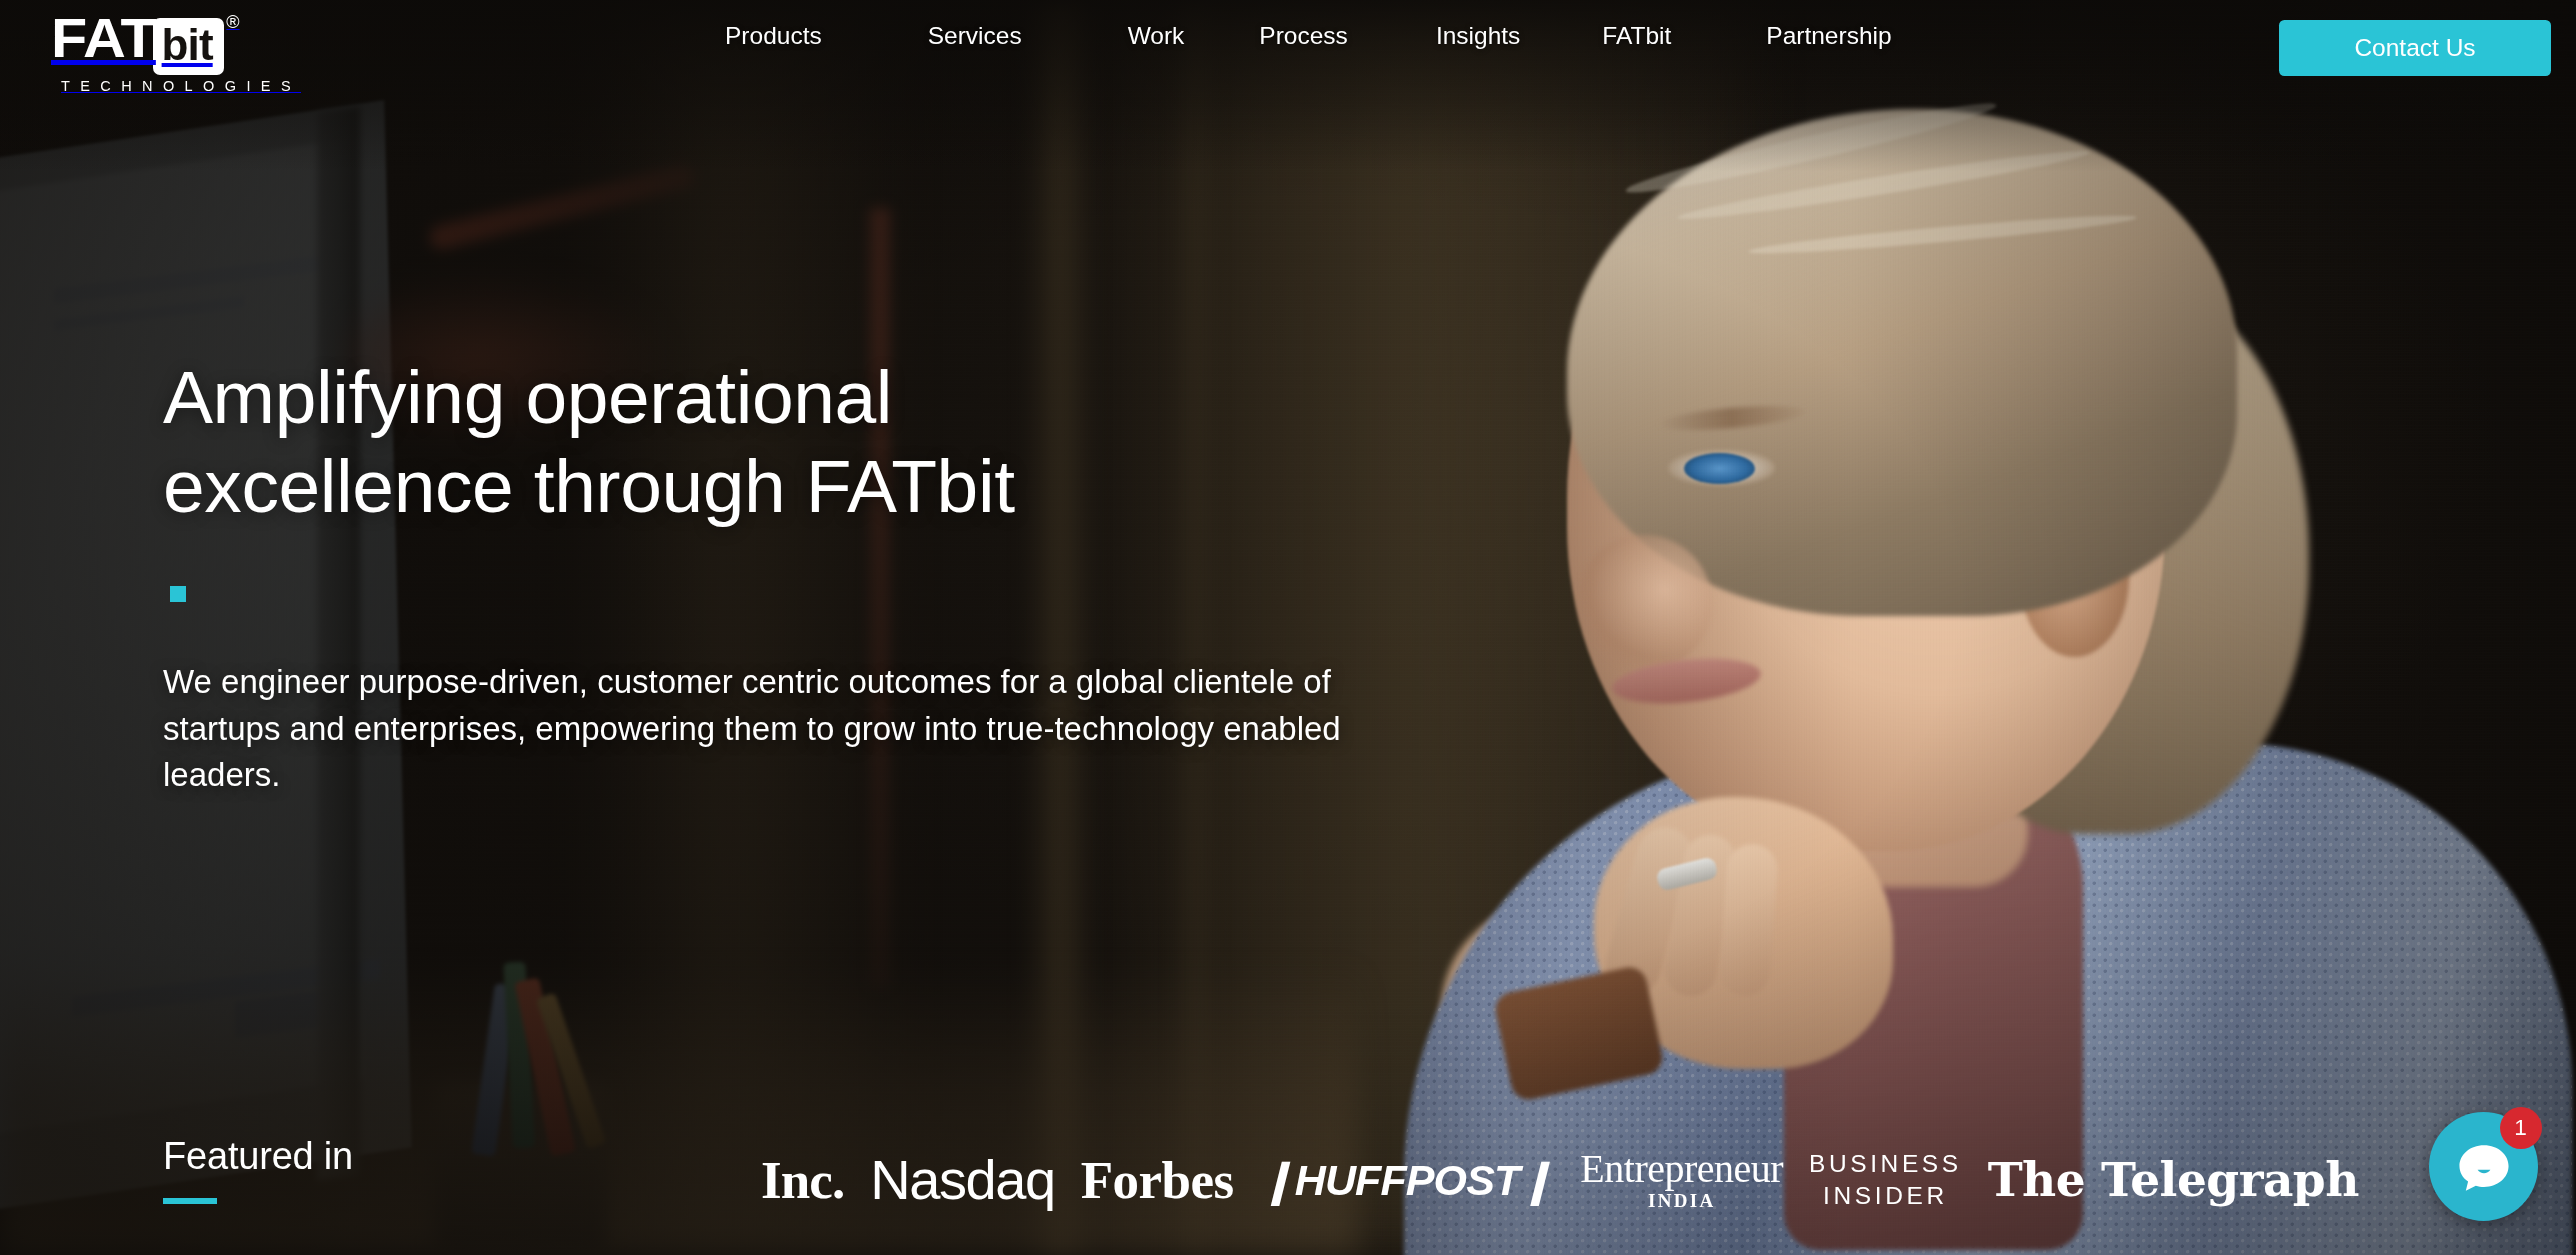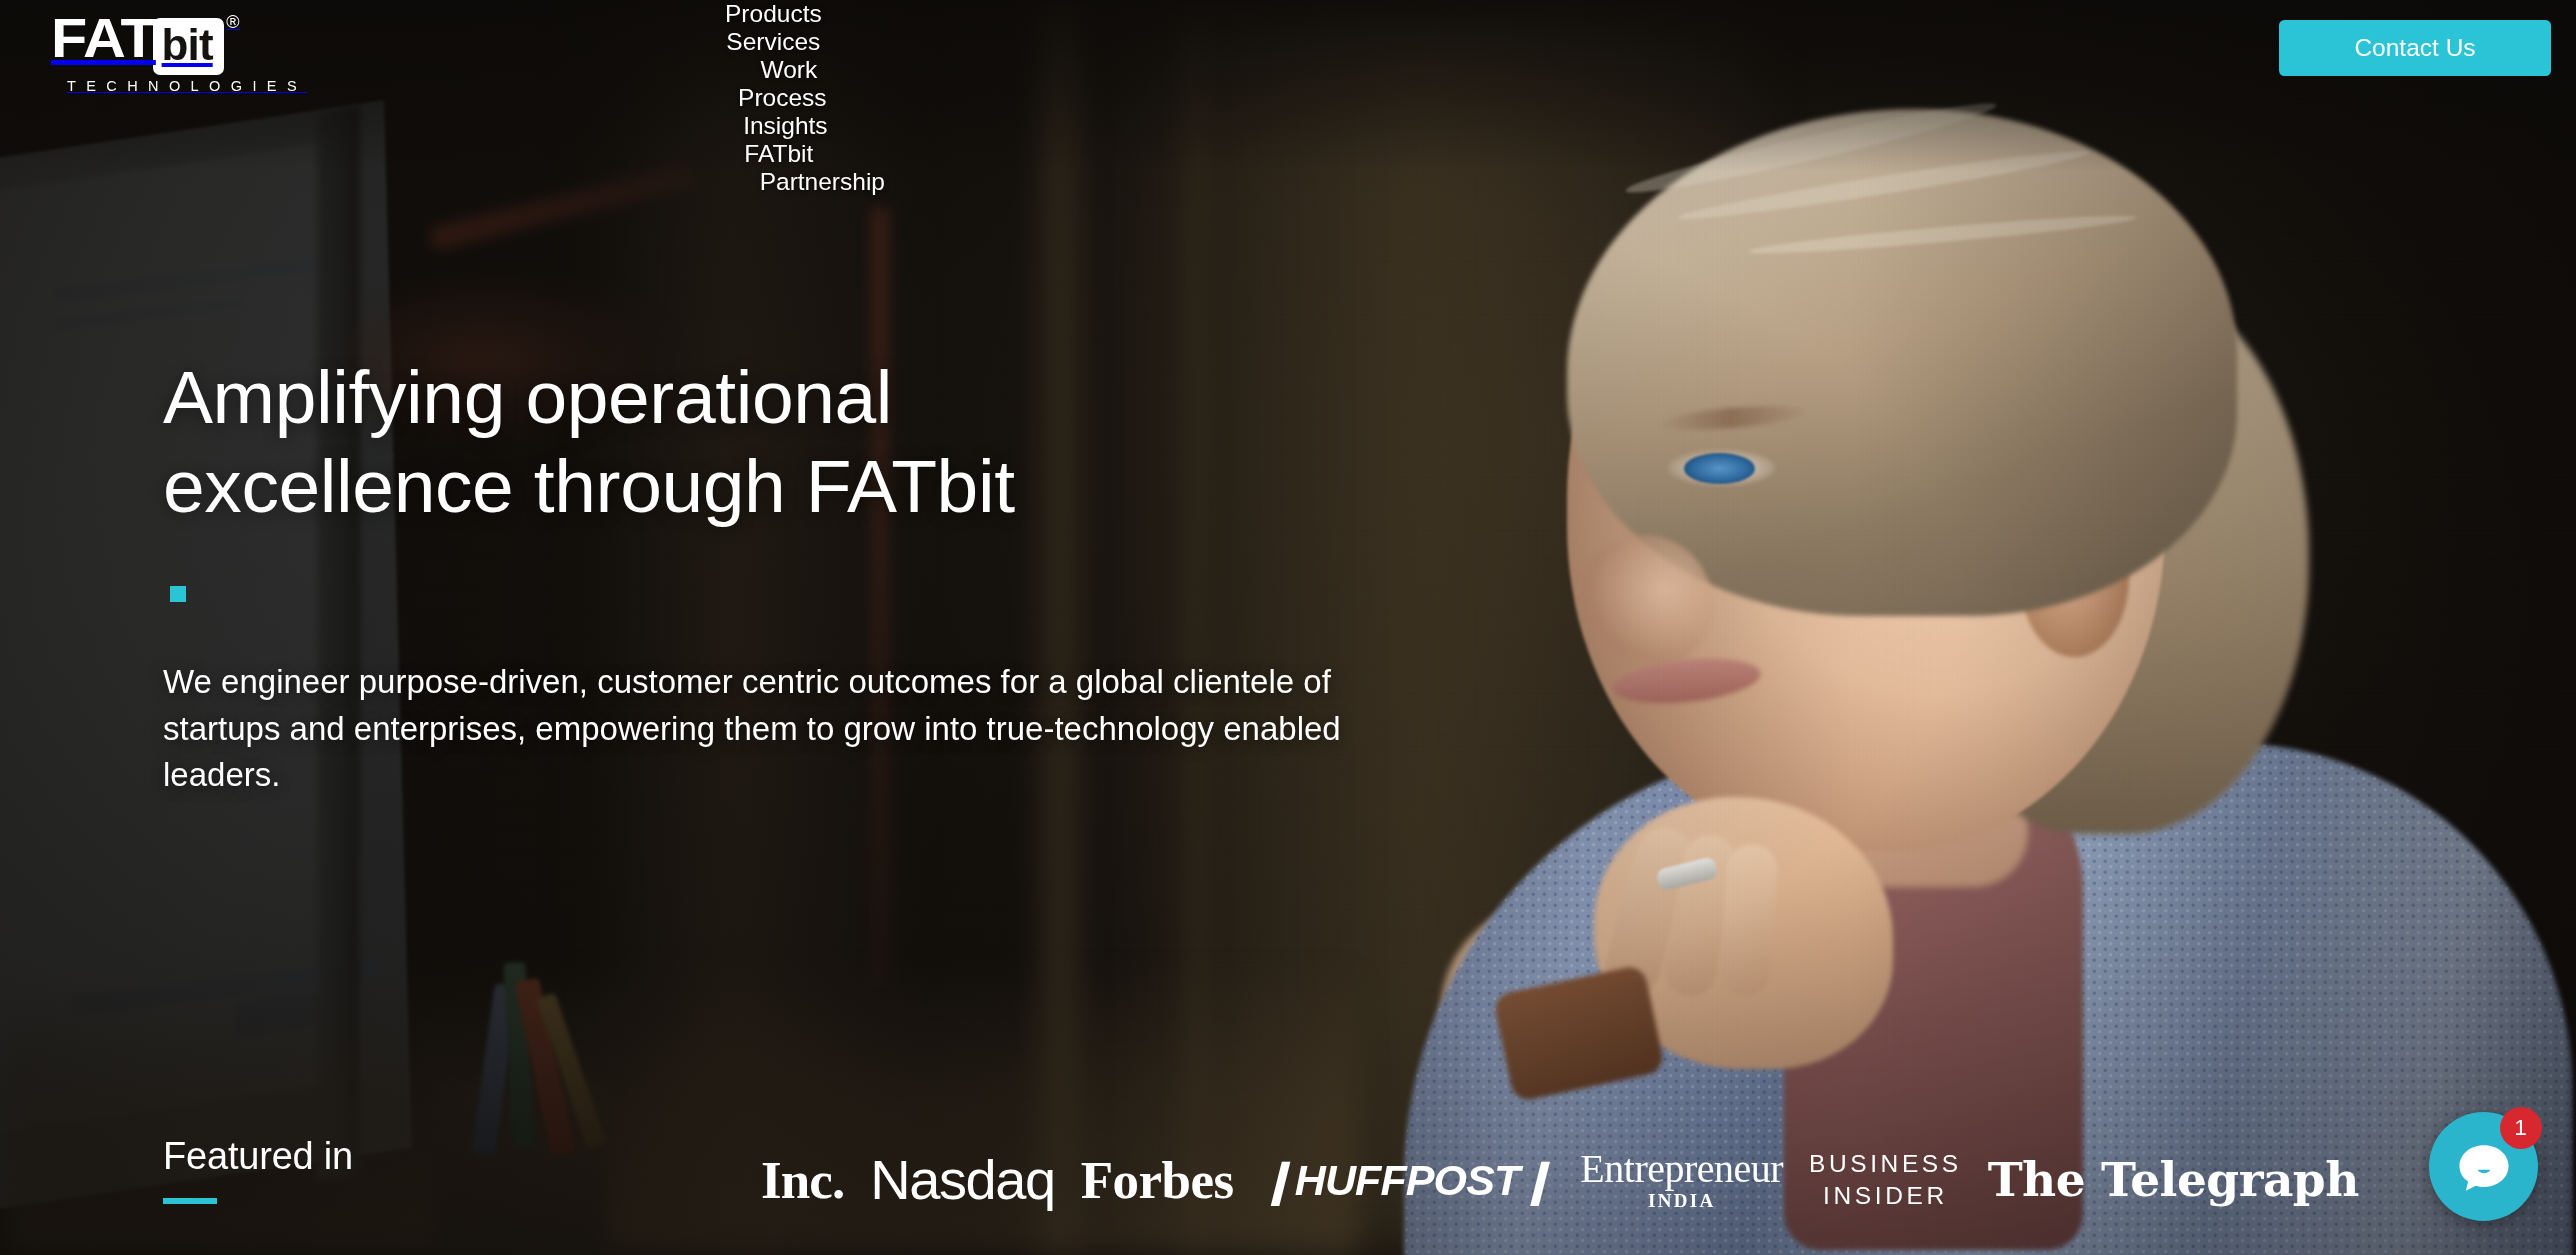--- a/index.html
+++ b/index.html
@@ -230,27 +230,27 @@
     font-stretch:condensed; transform:scaleX(1.06); transform-origin:left center;
   }
   .logo-bit{
     display:inline-block; background:#fff; color:#15120f;
     font-weight:bold; font-size:44px; line-height:1;
     padding:4.5px 11px 8.2px 9px; border-radius:7px; margin-left:2.7px; margin-top:7px;
     letter-spacing:-0.9px;
   }
   .logo-r{ color:#fff; font-size:18px; line-height:1; margin-left:2.7px; margin-top:1.8px; }
   .logo-sub{
-    color:#fff; font-size:14.5px; letter-spacing:10.4px; margin-top:3.6px; margin-left:16px;
+    color:#fff; font-size:14.5px; letter-spacing:10.4px; margin-top:3.6px; margin-left:10px;
     font-weight:400;
   }
 
   .nav{
     position:absolute; left:725px; top:0; height:72px;
-    display:flex; align-items:center; gap:0;flex-direction:column;
+    display:flex; align-items:center; gap:8px;
   }
   .nav-item{
     color:#fff; font-size:24.5px; font-weight:400; text-decoration:none;
     padding:0 0; white-space:nowrap; cursor:pointer;
     text-shadow:0 0.9px 5.4px rgba(0,0,0,.55);
   }
   .nav-item:nth-child(1){ margin-right:98px; }
   .nav-item:nth-child(2){ margin-right:98px; }
   .nav-item:nth-child(3){ margin-right:67px; }
   .nav-item:nth-child(4){ margin-right:80px; }

